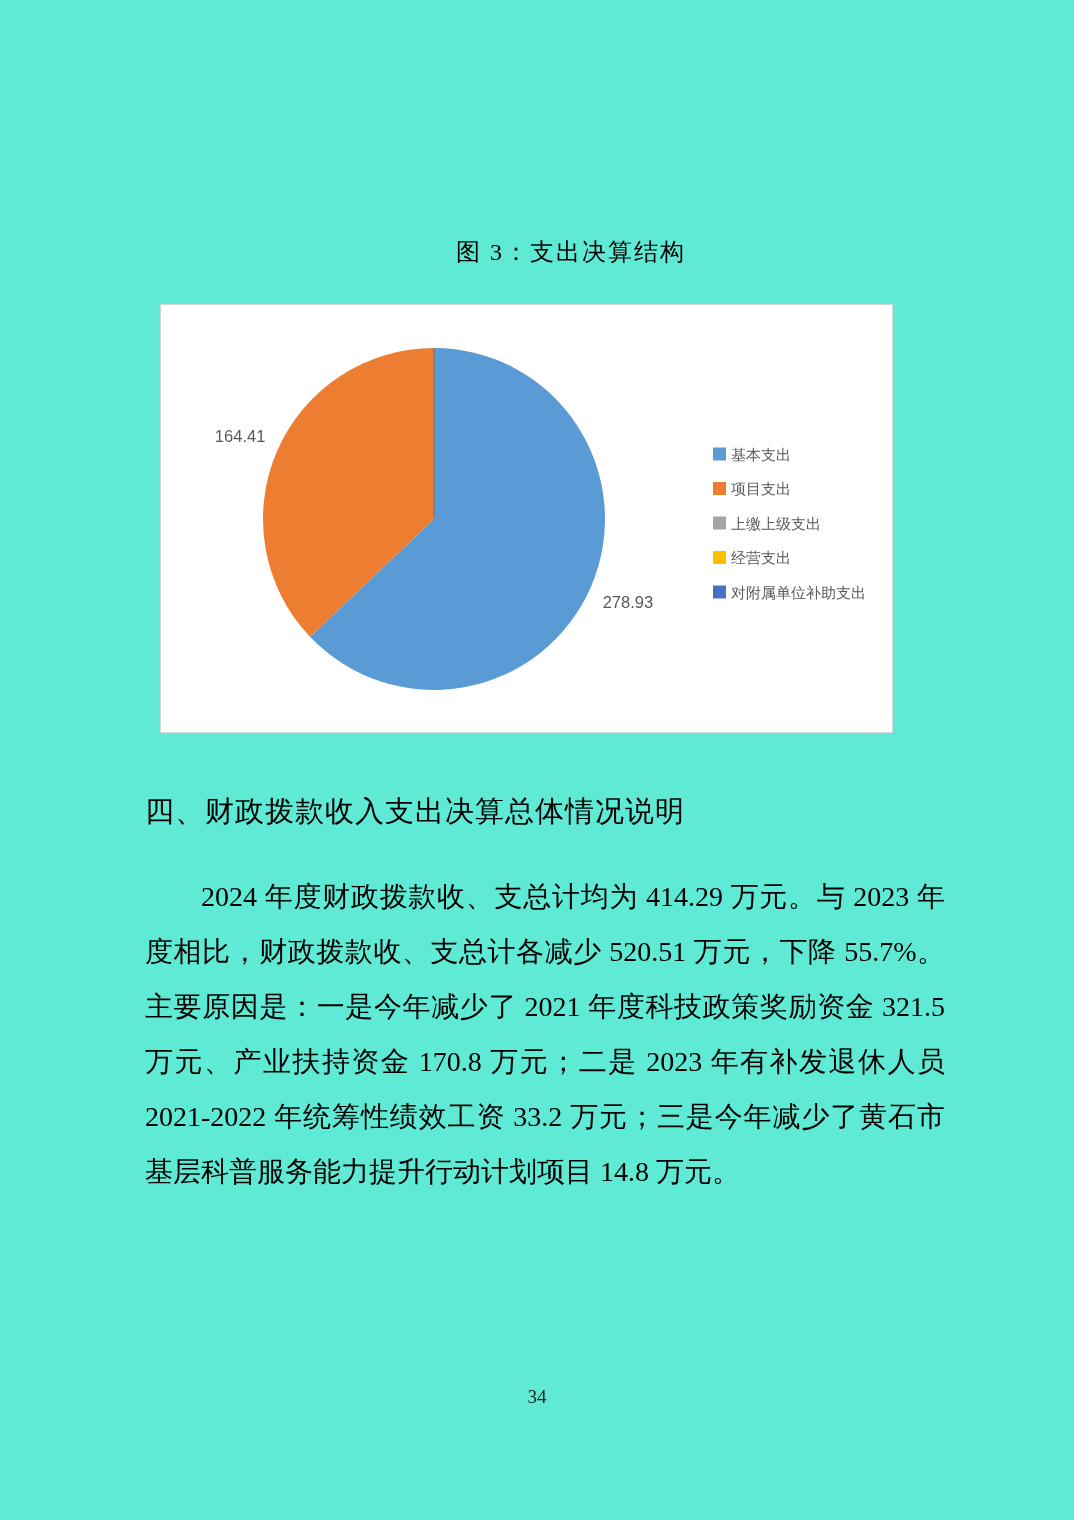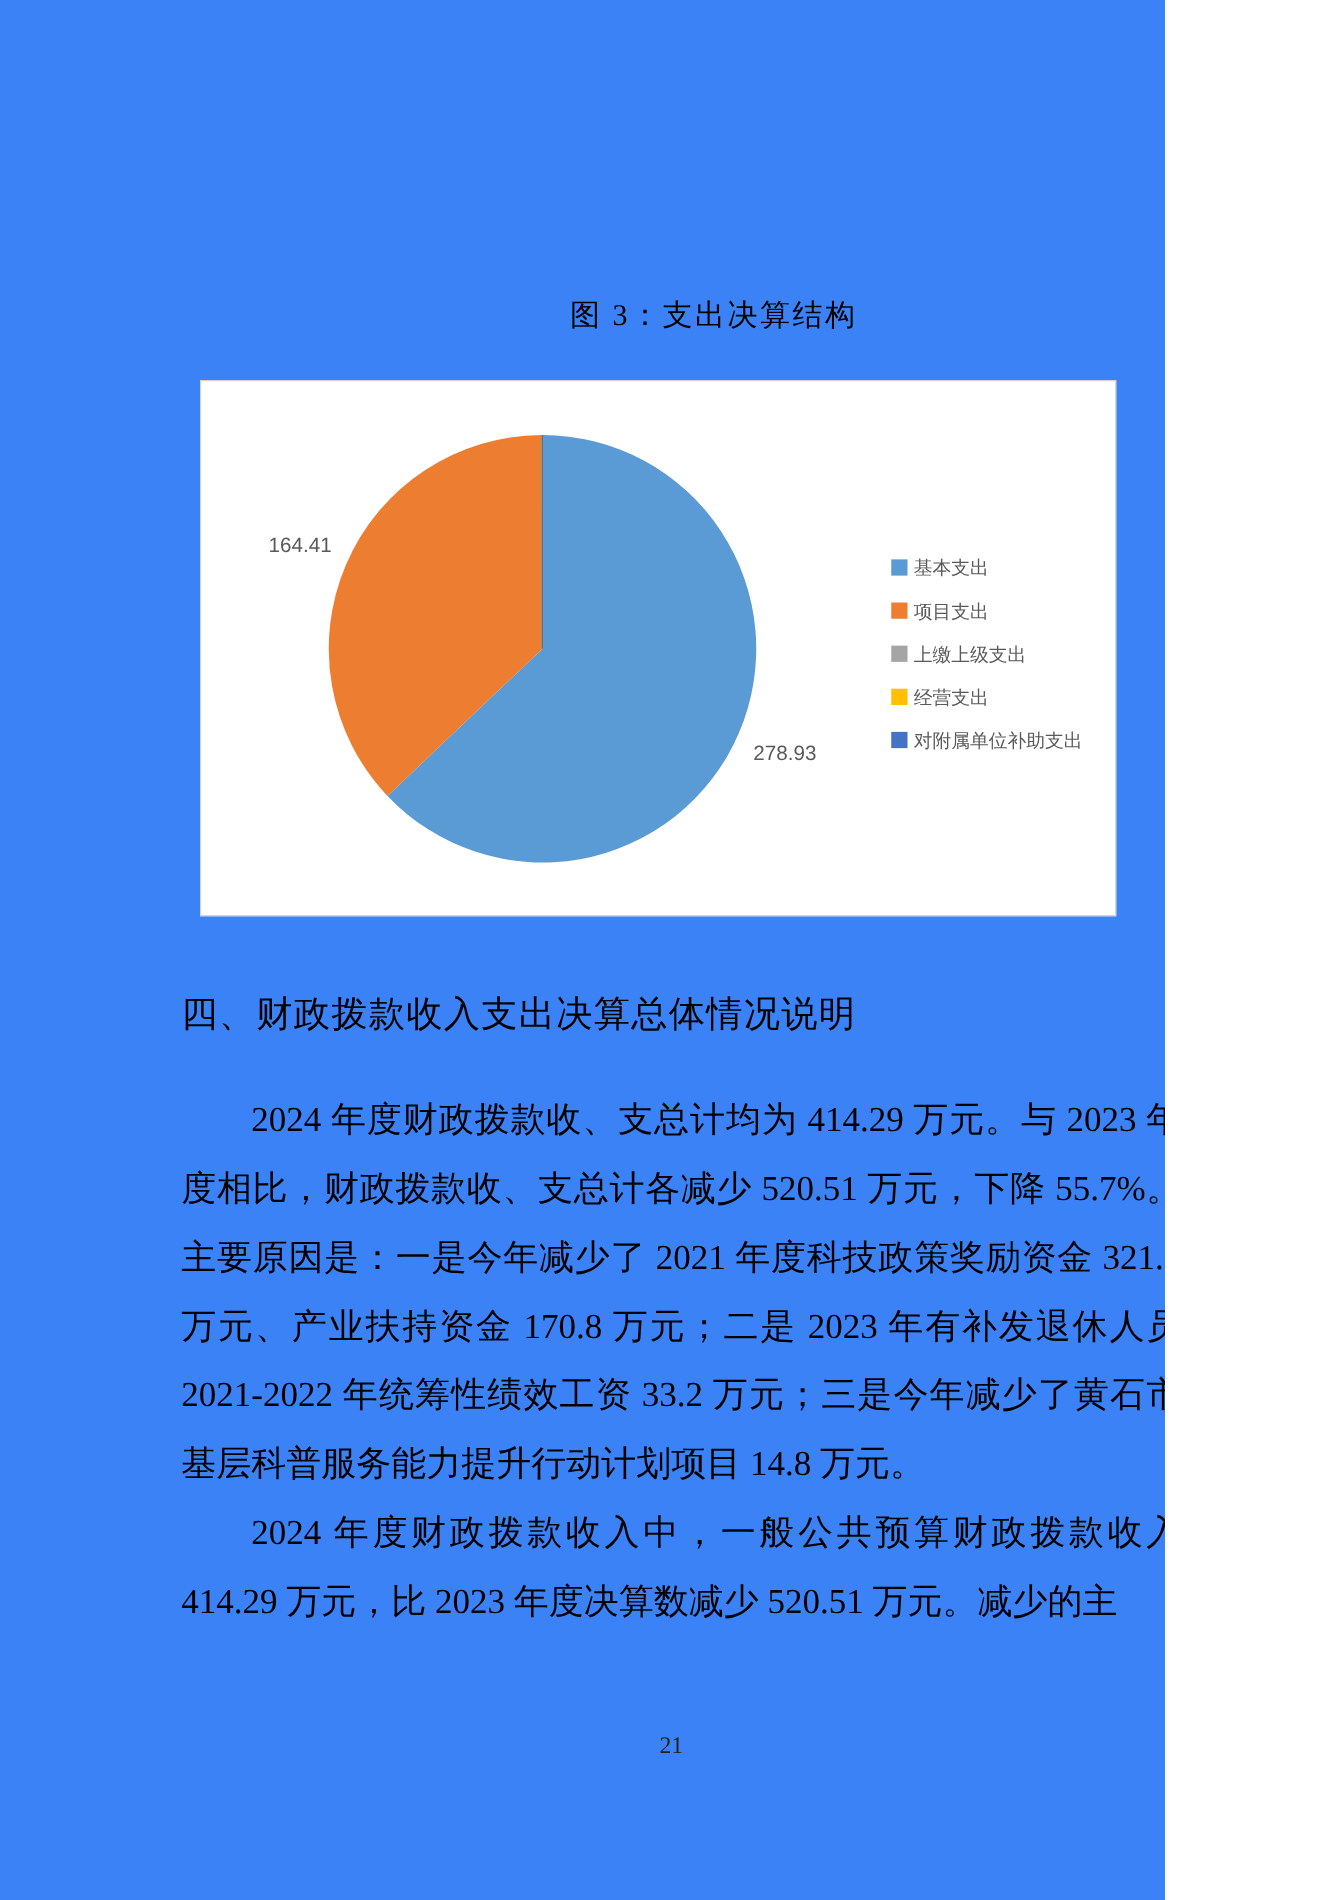--- a/index.html
+++ b/index.html
@@ -1,18 +1,18 @@
 <!DOCTYPE html>
 <html><head>
 <meta charset="utf-8">
 <style>
   * { margin:0; padding:0; box-sizing:border-box; }
   html, body { background:#ffffff; }
   .page {
-    position:relative; width:932px; height:1520px; background:#3b82f6;
+    position:relative; width:1074px; height:1520px; background:#5eead4;
     font-family:"Liberation Serif","DejaVu Serif",serif; color:#000; overflow:hidden;
   }
   .figure-title {
     position:absolute; top:236px; left:34px; width:1074px;
     text-align:center; font-size:24px; letter-spacing:2px; color:#000;
   }
   .chart-panel {
     position:absolute; left:160px; top:304px; width:733px; height:429px;
     border:1px solid #d5d5d5; background:#fff;
   }
@@ -65,18 +65,17 @@
         <text x="570" y="258.0" class="legend-label">经营支出</text>
         <rect x="552" y="280.5" width="13" height="13" fill="#4472C4"></rect>
         <text x="570" y="292.5" class="legend-label">对附属单位补助支出</text>
       </svg>
   </div>
 
   <h2 class="section-heading">四、财政拨款收入支出决算总体情况说明</h2>
 
   <div class="body-text">
     <p>2024 年度财政拨款收、支总计均为 414.29 万元。与 2023 年度相比，财政拨款收、支总计各减少 520.51 万元，下降 55.7%。主要原因是：一是今年减少了 2021 年度科技政策奖励资金 321.5 万元、产业扶持资金 170.8 万元；二是 2023 年有补发退休人员 2021-2022 年统筹性绩效工资 33.2 万元；三是今年减少了黄石市基层科普服务能力提升行动计划项目 14.8 万元。</p>
-    <p>2024 年度财政拨款收入中，一般公共预算财政拨款收入 414.29 万元，比 2023 年度决算数减少 520.51 万元。减少的主</p>
   </div>
 
-  <div class="page-number">21</div>
+  <div class="page-number">34</div>
 
 </div>
 
 </body></html>

